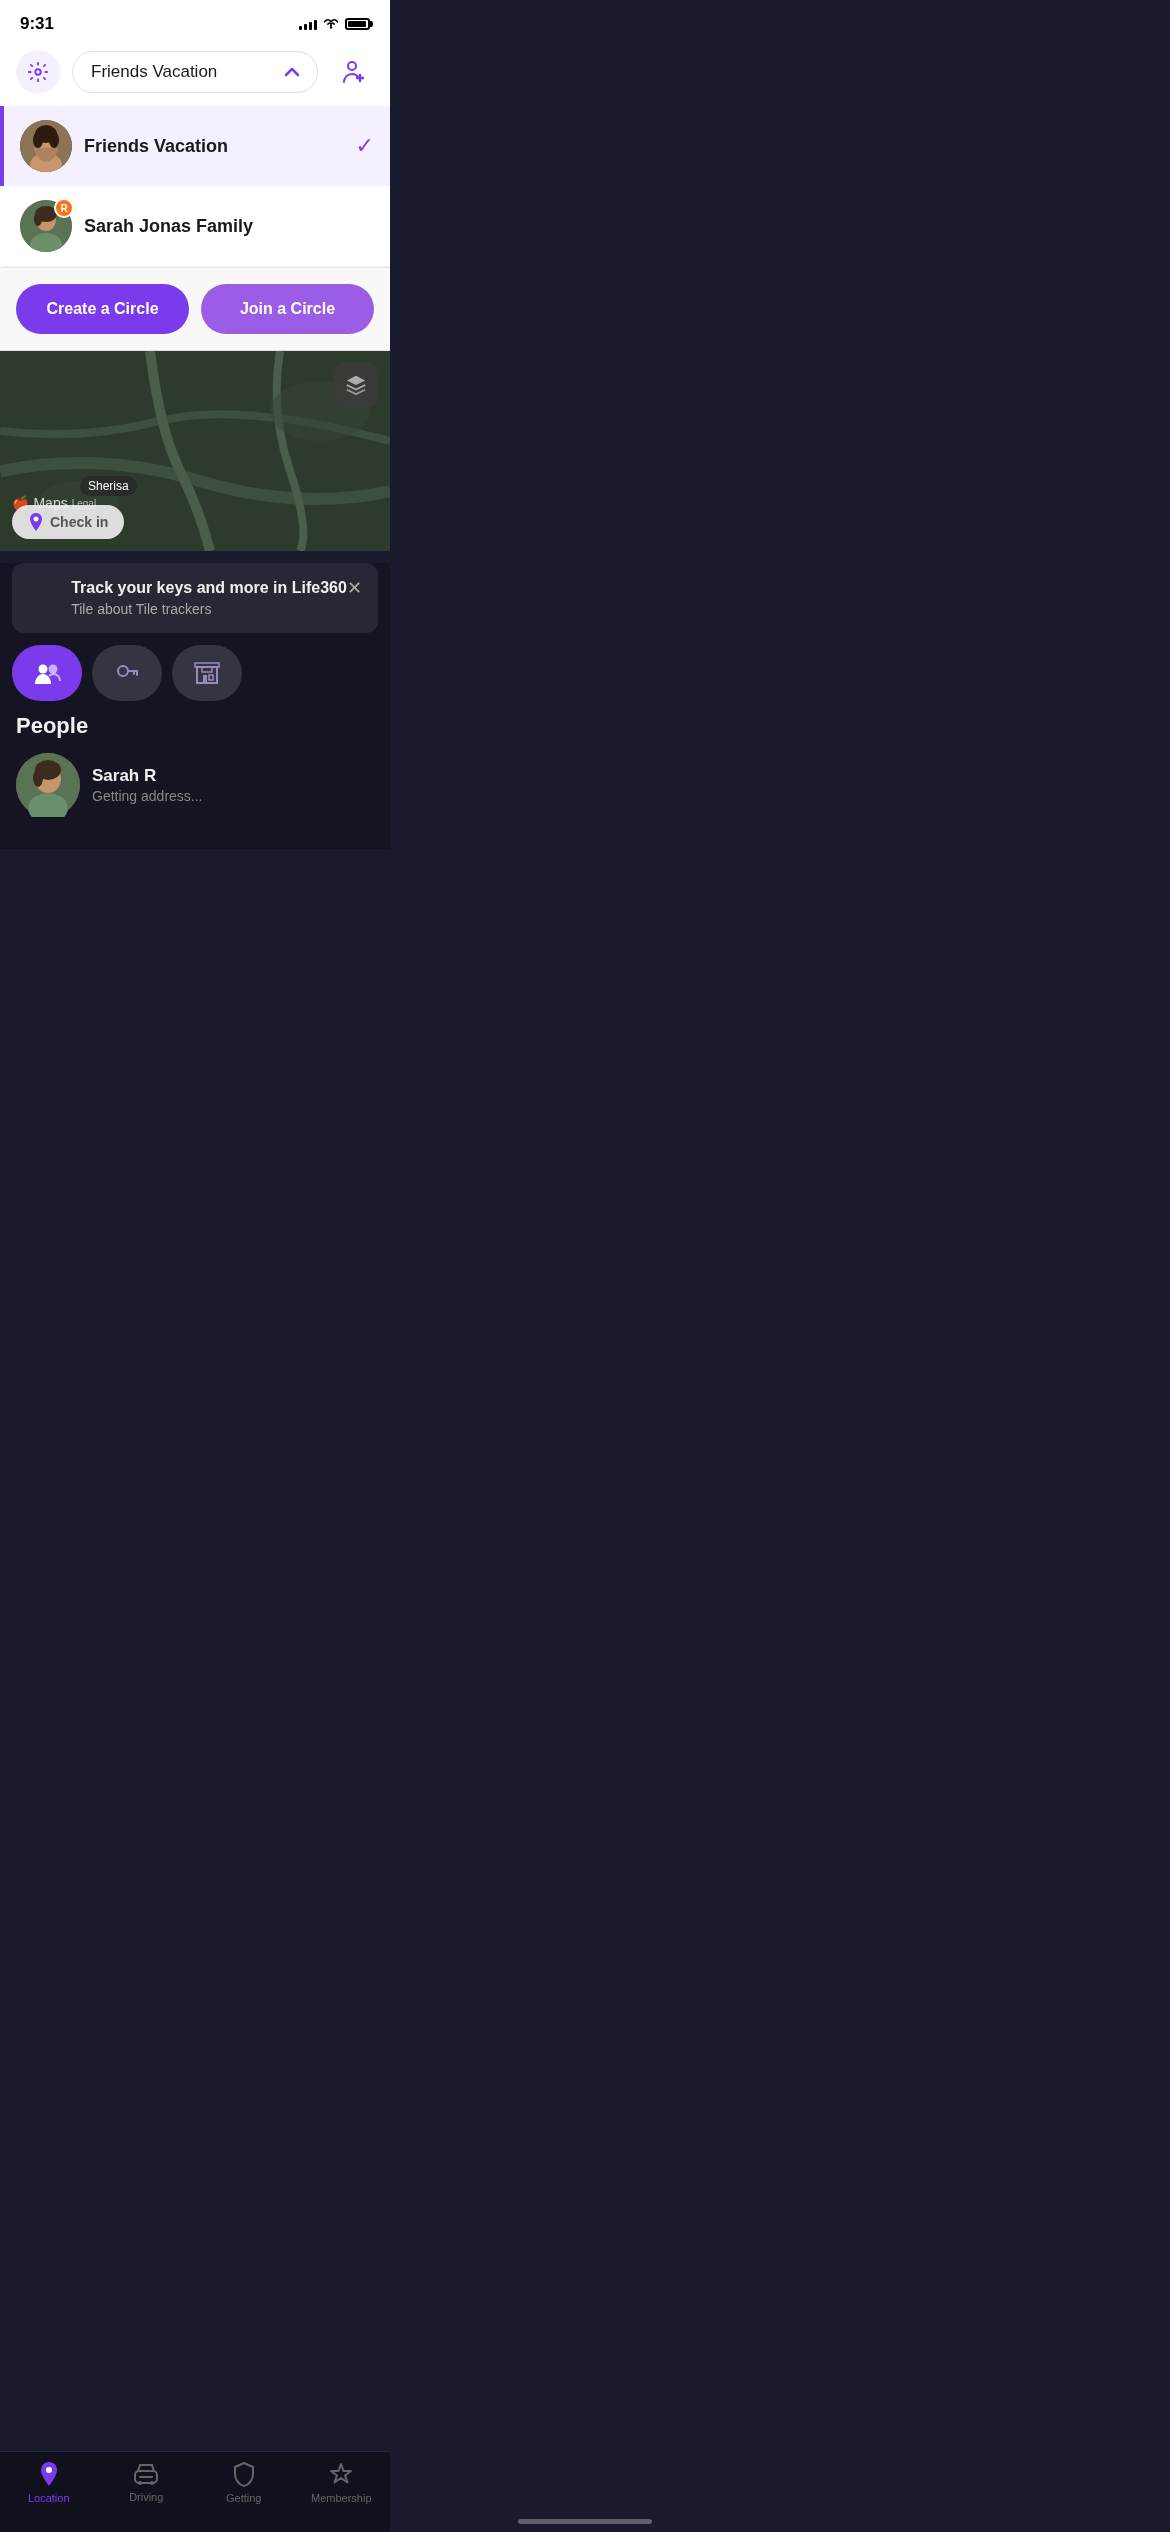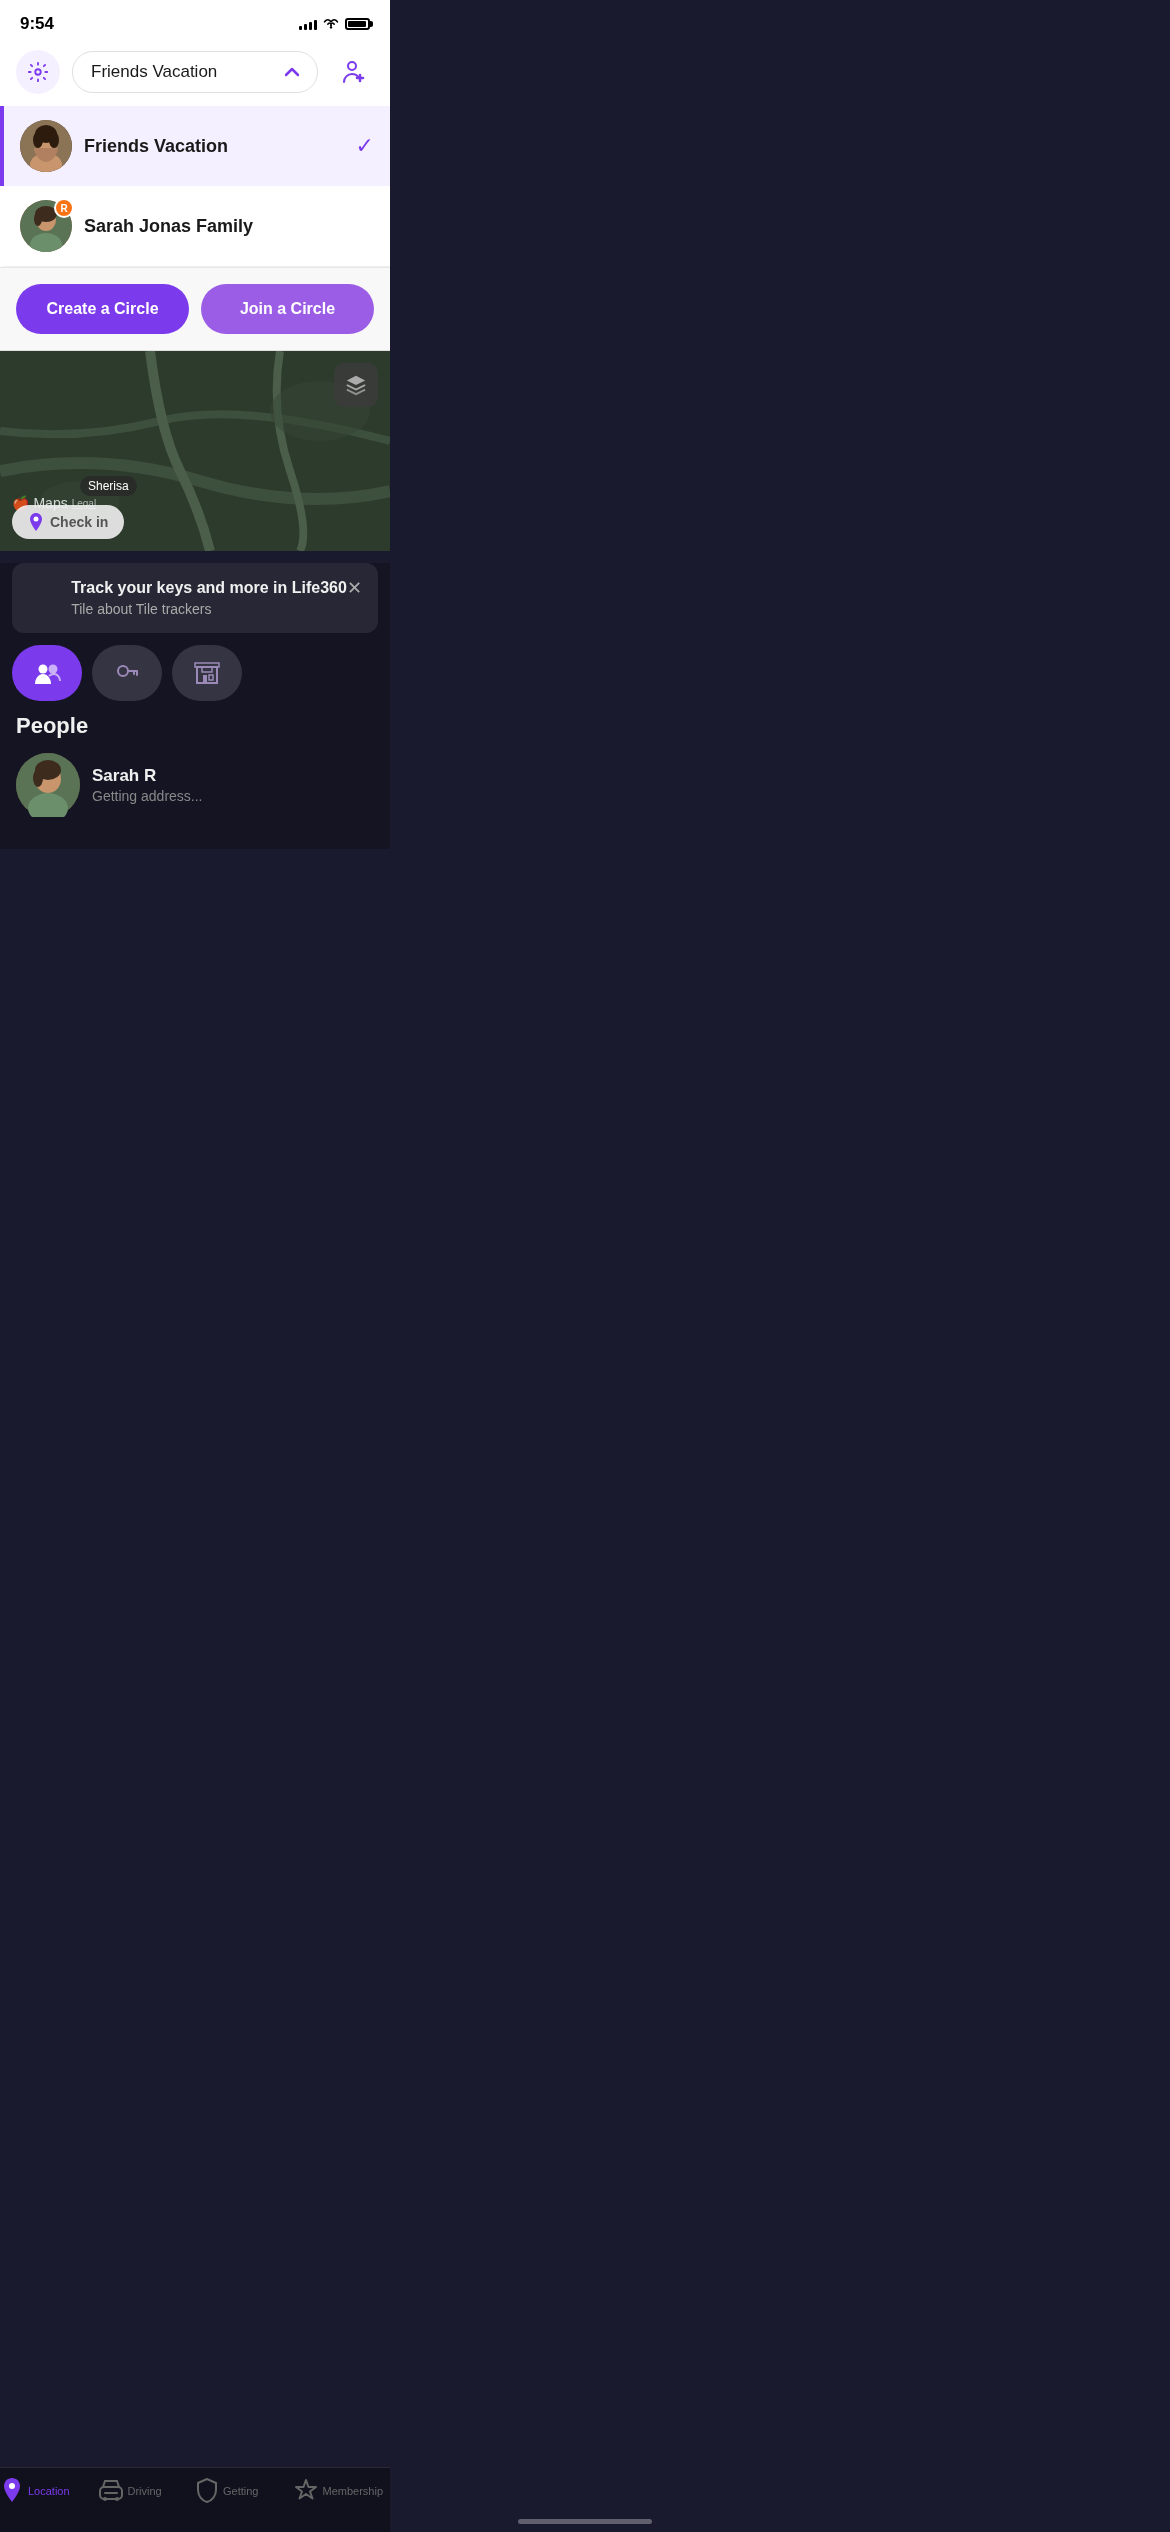--- a/index.html
+++ b/index.html
@@ -399,21 +399,21 @@
       width: 390px;
       background: rgba(18, 18, 30, 0.97);
       border-top: 1px solid rgba(255,255,255,0.1);
       display: flex;
       align-items: center;
       justify-content: space-around;
       padding: 10px 0 28px;
     }
     .nav-item {
       display: flex;
-      flex-direction: row;
+      flex-direction: column;
       align-items: center;
       gap: 4px;
       cursor: pointer;
       flex: 1;
     }
     .nav-icon {
       font-size: 22px;
       color: #7c3aed;
     }
     .nav-label {
@@ -443,21 +443,21 @@
     .map-svg {
       position: absolute;
       top: 0; left: 0;
       width: 100%; height: 100%;
     }
   </style>
 </head>
 <body>
 
 <div class="status-bar">
-  <span class="status-time">9:54</span>
+  <span class="status-time">9:31</span>
   <div class="status-icons">
     <div class="signal-bars">
       <div class="signal-bar" style="height:4px"></div>
       <div class="signal-bar" style="height:6px"></div>
       <div class="signal-bar" style="height:8px"></div>
       <div class="signal-bar" style="height:10px"></div>
     </div>
     <span class="wifi-icon">
       <svg width="16" height="12" viewBox="0 0 20 15">
         <path d="M10 12 Q10 10 10 12Z" stroke="#000" stroke-width="2.5" fill="none" stroke-linecap="round"></path>

